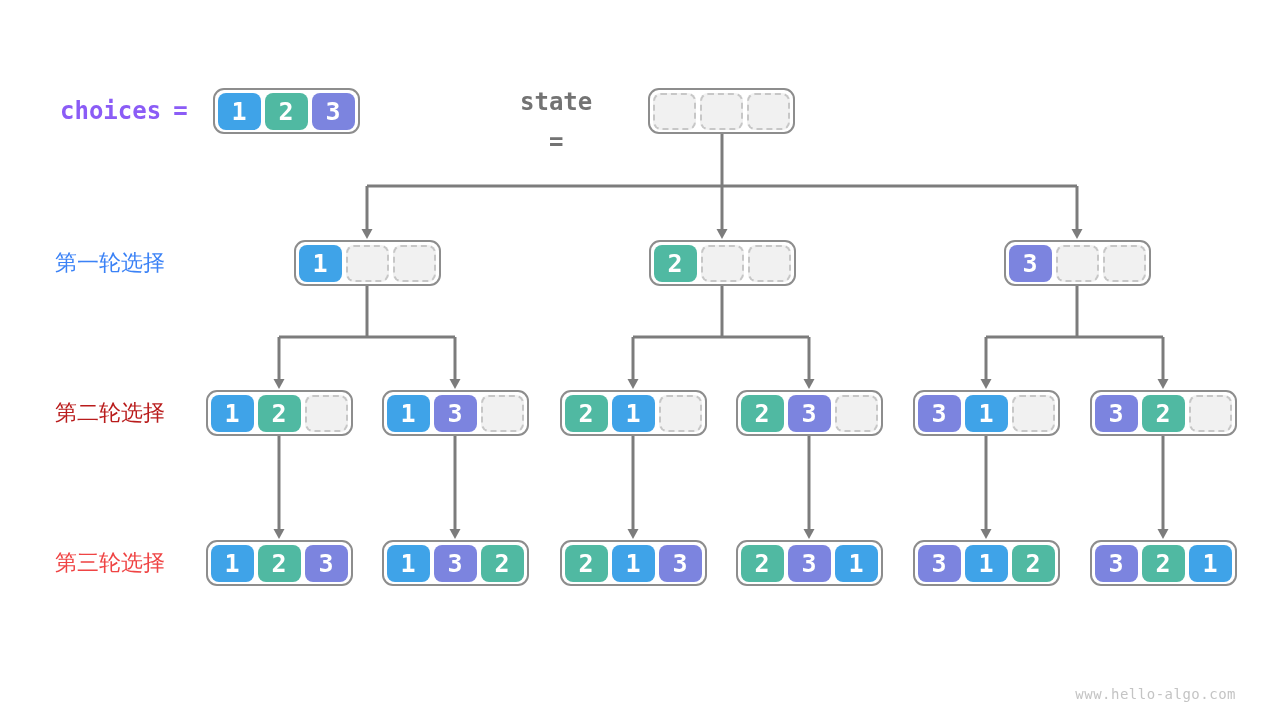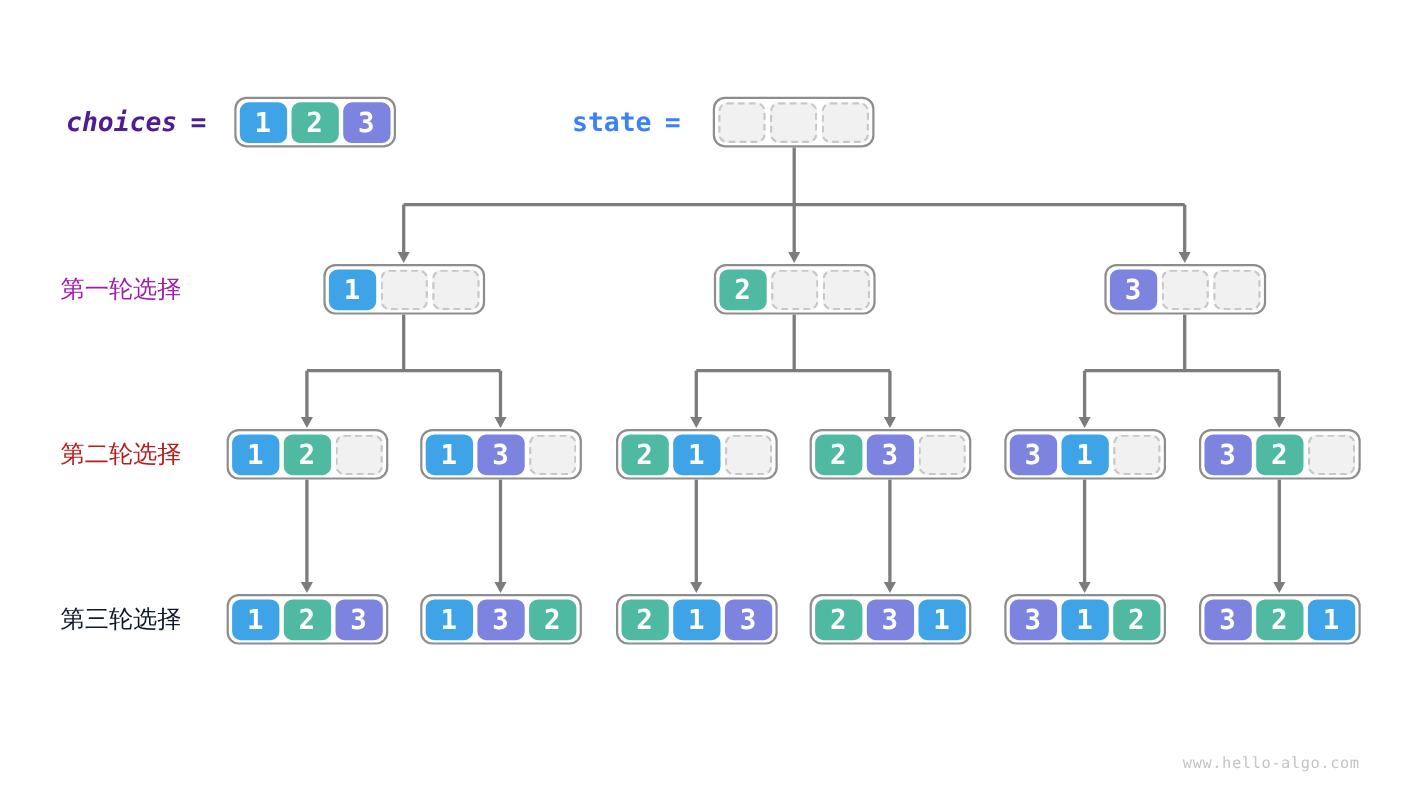--- a/index.html
+++ b/index.html
@@ -119,33 +119,33 @@
       <line x1="633" y1="436" x2="633" y2="532" stroke="#7c7c7c" stroke-width="3"></line>
       <polygon points="627.5,529 638.5,529 633,539" fill="#7c7c7c"></polygon>
       <line x1="809" y1="436" x2="809" y2="532" stroke="#7c7c7c" stroke-width="3"></line>
       <polygon points="803.5,529 814.5,529 809,539" fill="#7c7c7c"></polygon>
       <line x1="986" y1="436" x2="986" y2="532" stroke="#7c7c7c" stroke-width="3"></line>
       <polygon points="980.5,529 991.5,529 986,539" fill="#7c7c7c"></polygon>
       <line x1="1163" y1="436" x2="1163" y2="532" stroke="#7c7c7c" stroke-width="3"></line>
       <polygon points="1157.5,529 1168.5,529 1163,539" fill="#7c7c7c"></polygon>
     </svg>
 
-  <div class="hlabel" style="left: 60px; top: 88px; color: #4c1d95; font-style: italic;">
+  <div class="hlabel" style="left: 60px; top: 88px; color: #8b5cf6;">
     <span>choices</span>
       <span>=</span>
   </div>
 
-  <div class="hlabel" style="left: 520px; top: 88px; color: #3b82f6;">
+  <div class="hlabel" style="left: 520px; top: 88px; color: #737373; flex-direction: column;">
     <span>state</span>
       <span>=</span>
   </div>
 
-  <div class="row-label" style="left: 55px; top: 240px; color: #a21caf;">第一轮选择</div>
+  <div class="row-label" style="left: 55px; top: 240px; color: #3b82f6;">第一轮选择</div>
   <div class="row-label" style="left: 55px; top: 390px; color: #b91c1c;">第二轮选择</div>
-  <div class="row-label" style="left: 55px; top: 540px; color: #0f172a;">第三轮选择</div>
+  <div class="row-label" style="left: 55px; top: 540px; color: #ef4444;">第三轮选择</div>
 
   <div id="nodes-layer">
       <div class="node" style="left: 212.5px; top: 88px;">
         <div class="cell filled" style="background: rgb(63, 163, 232);">1</div>
         <div class="cell filled" style="background: rgb(80, 185, 162);">2</div>
         <div class="cell filled" style="background: rgb(124, 132, 223);">3</div>
       </div>
       <div class="node" style="left: 647.5px; top: 88px;">
         <div class="cell empty"></div>
         <div class="cell empty"></div>

